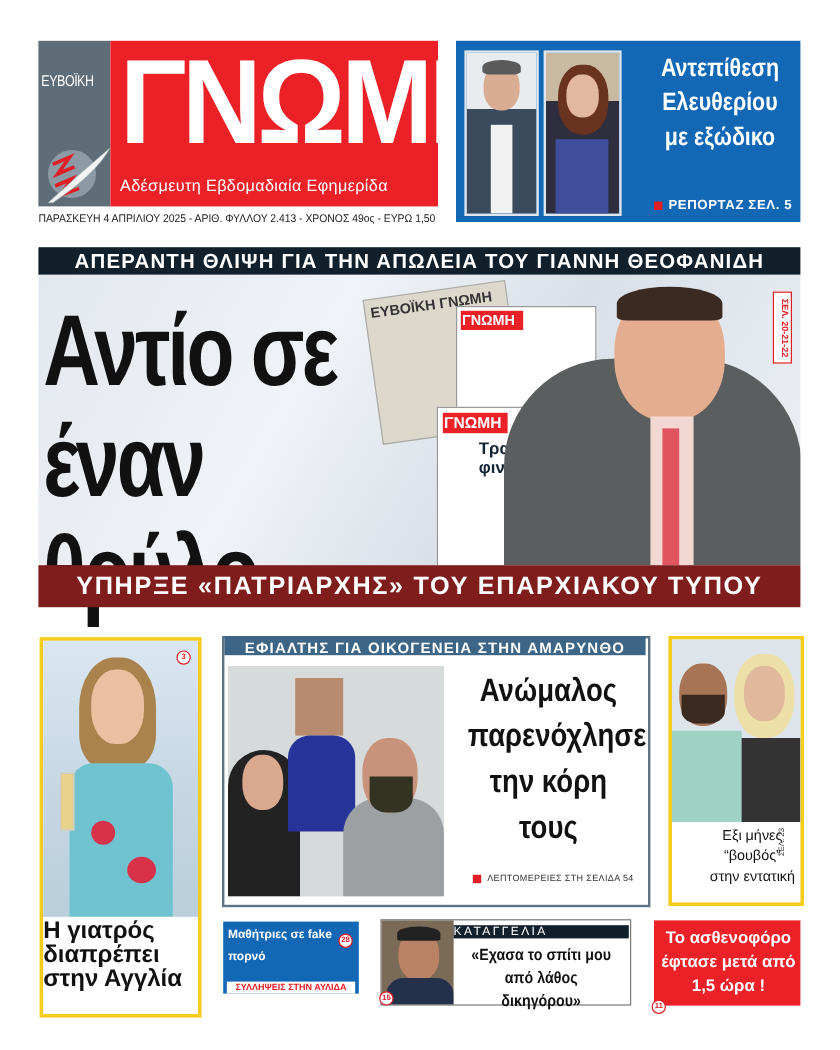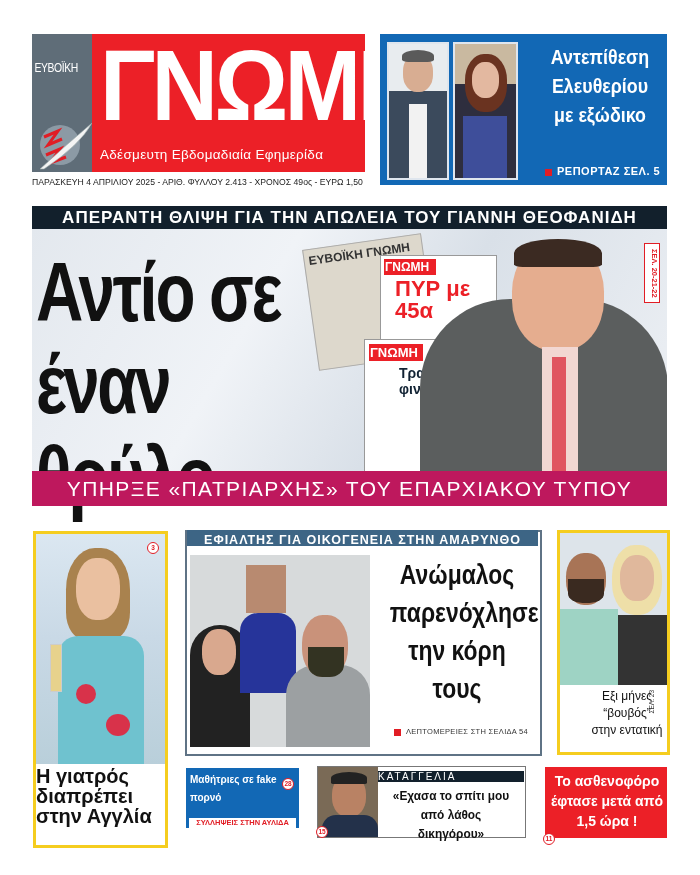--- a/index.html
+++ b/index.html
@@ -17,21 +17,21 @@
   #blue-box{left:380px;top:34px;width:287px;height:151px;background:#1268b5;}
   .ph{position:absolute;border:2px solid #dfe6ee;overflow:hidden;}
   #blue-h{left:535px;top:42px;width:130px;color:#fff;font-weight:bold;font-size:21px;line-height:29px;text-align:center;transform:scaleX(.85);transform-origin:center;}
   #blue-ref{left:545px;top:165px;color:#fff;font-size:11px;font-weight:bold;letter-spacing:.5px;}
   .sq{display:inline-block;width:7px;height:7px;background:#e11d25;margin-right:5px;vertical-align:middle;}
   
   #dark-banner{left:32px;top:206px;width:635px;height:23px;background:#12202c;color:#fff;font-weight:bold;font-size:17px;line-height:23px;text-align:center;letter-spacing:1px;}
   #hero{left:32px;top:229px;width:635px;height:242px;background:linear-gradient(120deg,#e3e8ee 0%,#f0f3f7 35%,#d9e0e8 60%,#eef1f5 100%);overflow:hidden;}
   #hero-title{left:36px;top:246px;width:340px;font-weight:bold;font-size:84px;line-height:92px;color:#111;letter-spacing:-3px;transform:scaleX(.78);transform-origin:left;}
   #sel-tag{left:644px;top:243px;width:14px;height:58px;border:1px solid #e11d25;background:#fff;color:#e11d25;font-size:7.5px;font-weight:bold;writing-mode:vertical-rl;text-align:center;}
-  #red-banner{left:32px;top:471px;width:635px;height:35px;background:#be185d;color:#fff;font-weight:normal;font-size:21px;line-height:35px;text-align:center;letter-spacing:1.4px;}
+  #red-banner{left:32px;top:471px;width:635px;height:35px;background:#7f1d1d;color:#fff;font-weight:bold;font-size:21px;line-height:35px;text-align:center;letter-spacing:1.4px;}
   
   #card-left{left:33px;top:531px;width:129px;height:311px;border:3px solid #f5cd1f;background:#fff;overflow:hidden;}
   #card-left-photo{left:36px;top:534px;width:129px;height:230px;background:linear-gradient(#dbe7f1 0%,#c9d9e6 45%,#b9cfda 100%);overflow:hidden;}
   #card-left-text{left:36px;top:766px;width:147px;font-weight:bold;font-size:20px;line-height:20px;text-align:left;color:#111;}
   .pn{position:absolute;width:10px;height:10px;border:1px solid #e11d25;border-radius:50%;background:#fff;color:#e11d25;font-size:6.5px;font-weight:bold;text-align:center;line-height:10px;}
   
   #card-center{left:185px;top:530px;width:353px;height:222px;border:2px solid #5f7385;background:#fff;}
   #center-banner{left:187px;top:530px;width:351px;height:16px;background:#3d6585;color:#fff;font-weight:bold;font-size:12.5px;line-height:20px;text-align:center;letter-spacing:1px;}
   #center-photo{left:190px;top:555px;width:180px;height:192px;background:#d7dadb;overflow:hidden;}
   #center-h{left:378px;top:556px;width:158px;font-weight:bold;font-size:27px;line-height:38px;text-align:center;color:#111;transform:scaleX(.85);transform-origin:center;}
@@ -85,21 +85,20 @@
 <div class="abs" id="blue-ref"><span class="sq"></span><span>ΡΕΠΟΡΤΑΖ ΣΕΛ. 5</span></div>
 
 <div class="abs" id="dark-banner">ΑΠΕΡΑΝΤΗ ΘΛΙΨΗ ΓΙΑ ΤΗΝ ΑΠΩΛΕΙΑ ΤΟΥ ΓΙΑΝΝΗ ΘΕΟΦΑΝΙΔΗ</div>
 <div class="abs" id="hero">
 
   <div style="position:absolute;left:278px;top:12px;width:118px;height:120px;background:#ddd8cc;transform:rotate(-8deg);border:1px solid #aaa;">
     <div style="font-size:12px;font-weight:bold;color:#333;padding:4px;">ΕΥΒΟΪΚΗ ΓΝΩΜΗ</div>
   </div>
   <div style="position:absolute;left:348px;top:26px;width:115px;height:85px;background:#fff;border:1px solid #999;">
     <div style="background:#ec2027;color:#fff;font-weight:bold;font-size:12px;width:50px;margin:3px;padding:1px;">ΓΝΩΜΗ</div>
-    <div style="color:#ec2027;font-weight:bold;font-size:22px;line-height:22px;margin-left:14px;">ΠΥΡ με 45α</div>
   </div>
   <div style="position:absolute;left:332px;top:110px;width:95px;height:132px;background:#fff;border:1px solid #999;">
     <div style="background:#ec2027;color:#fff;font-weight:bold;font-size:13px;width:52px;margin:4px;padding:1px;">ΓΝΩΜΗ</div>
     <div style="color:#123;font-weight:bold;font-size:14px;line-height:16px;margin-left:34px;">Τραγικό φινάλε</div>
   </div>
 
   <div style="position:absolute;left:388px;top:70px;width:248px;height:172px;background:#5b5e5e;border-radius:90px 90px 0 0;"></div>
   <div style="position:absolute;left:480px;top:12px;width:92px;height:110px;background:#e5ad8f;border-radius:46%;"></div>
   <div style="position:absolute;left:482px;top:10px;width:88px;height:28px;background:#3b2a22;border-radius:50% 50% 10% 10%;"></div>
   <div style="position:absolute;left:510px;top:118px;width:36px;height:124px;background:#f2d7d2;"></div>

